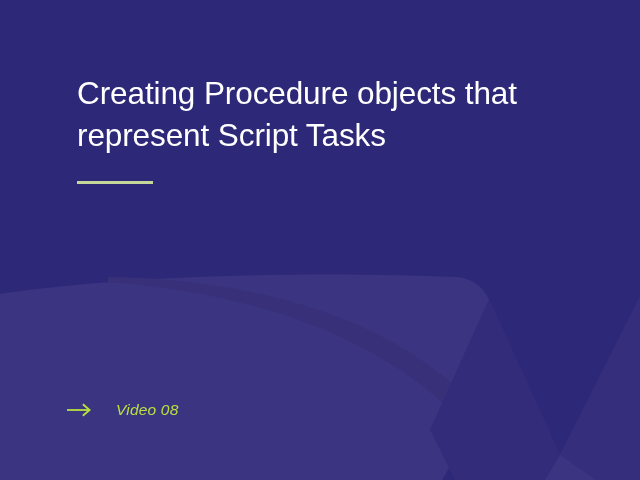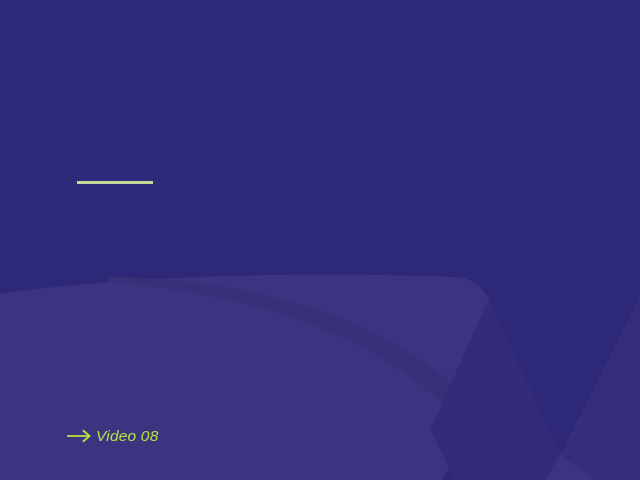--- a/index.html
+++ b/index.html
@@ -53,24 +53,24 @@
     width: 76px;
     height: 3px;
     background-color: #c5d89a;
     border-radius: 0;
   }
 
   
   .footer {
     position: absolute;
     left: 67px;
-    top: 427px;
+    top: 401px;
     display: flex;
     align-items: center;
-    gap: 3px;
+    gap: 23px;
   }
 
   .footer-arrow {
     display: block;
     width: 26px;
     height: 14px;
     flex: none;
   }
 
   .footer-label {
@@ -122,20 +122,23 @@
 
       <path fill="#332c7b" d="M 489 299
                L 560 455
                L 545 480
                L 455 480
                L 430 430
                Z"></path>
     </g>
   </svg>
 
+  <div class="title-block">
+    <h1 class="slide-title">Creating Procedure objects that represent Script Tasks</h1>
+  </div>
 
   <div class="accent-rule"></div>
 
   <div class="footer">
     <svg class="footer-arrow" viewBox="0 0 26 14" aria-hidden="true">
       <path d="M 0 7 L 22 7" stroke="#b8e040" stroke-width="1.8" fill="none" stroke-linecap="square"></path>
       <path d="M 16.5 1.8 L 22.6 7 L 16.5 12.2" stroke="#b8e040" stroke-width="1.8" fill="none" stroke-linecap="square" stroke-linejoin="miter"></path>
     </svg>
     <span class="footer-label">Video 08</span>
   </div>

